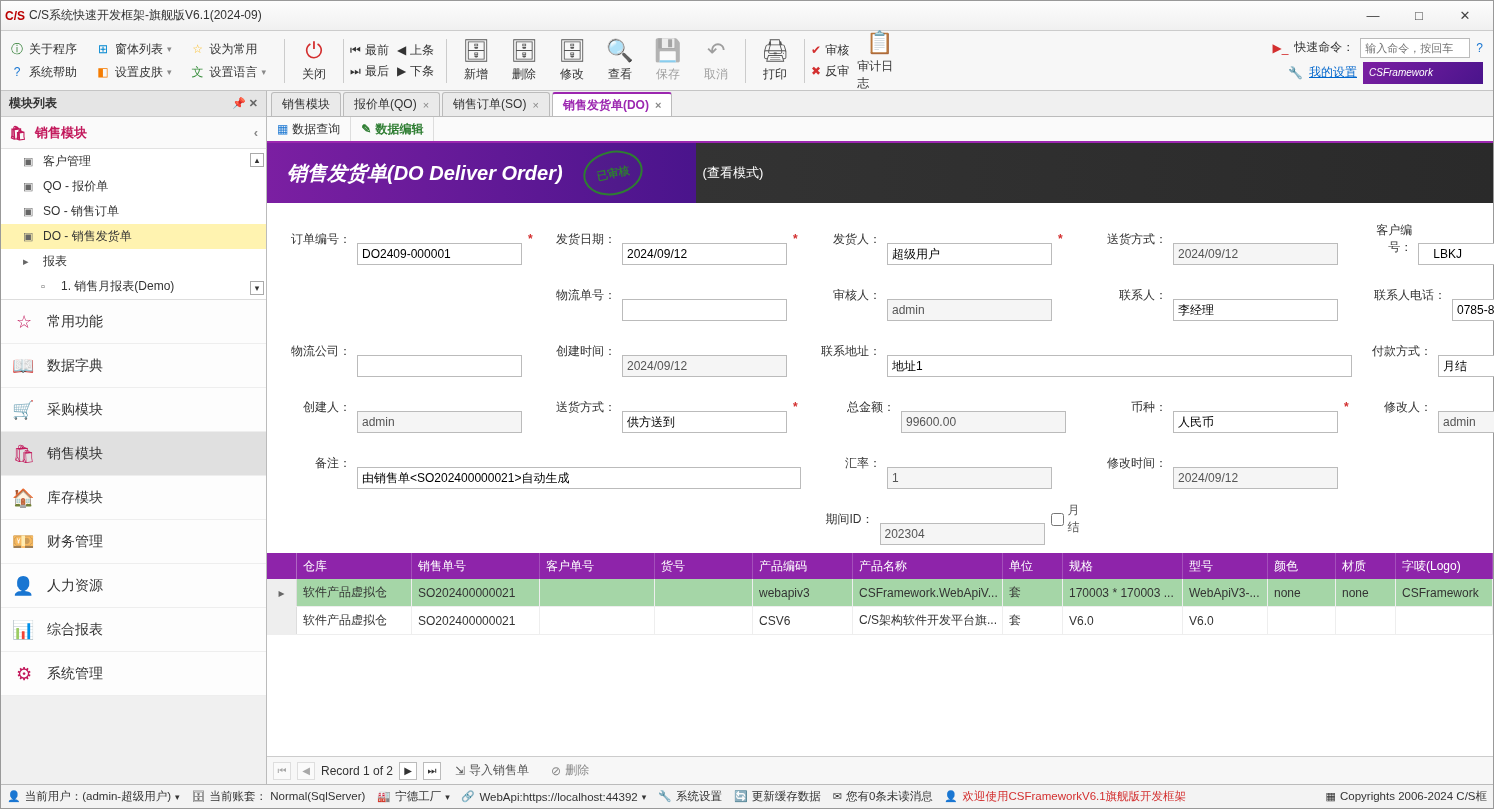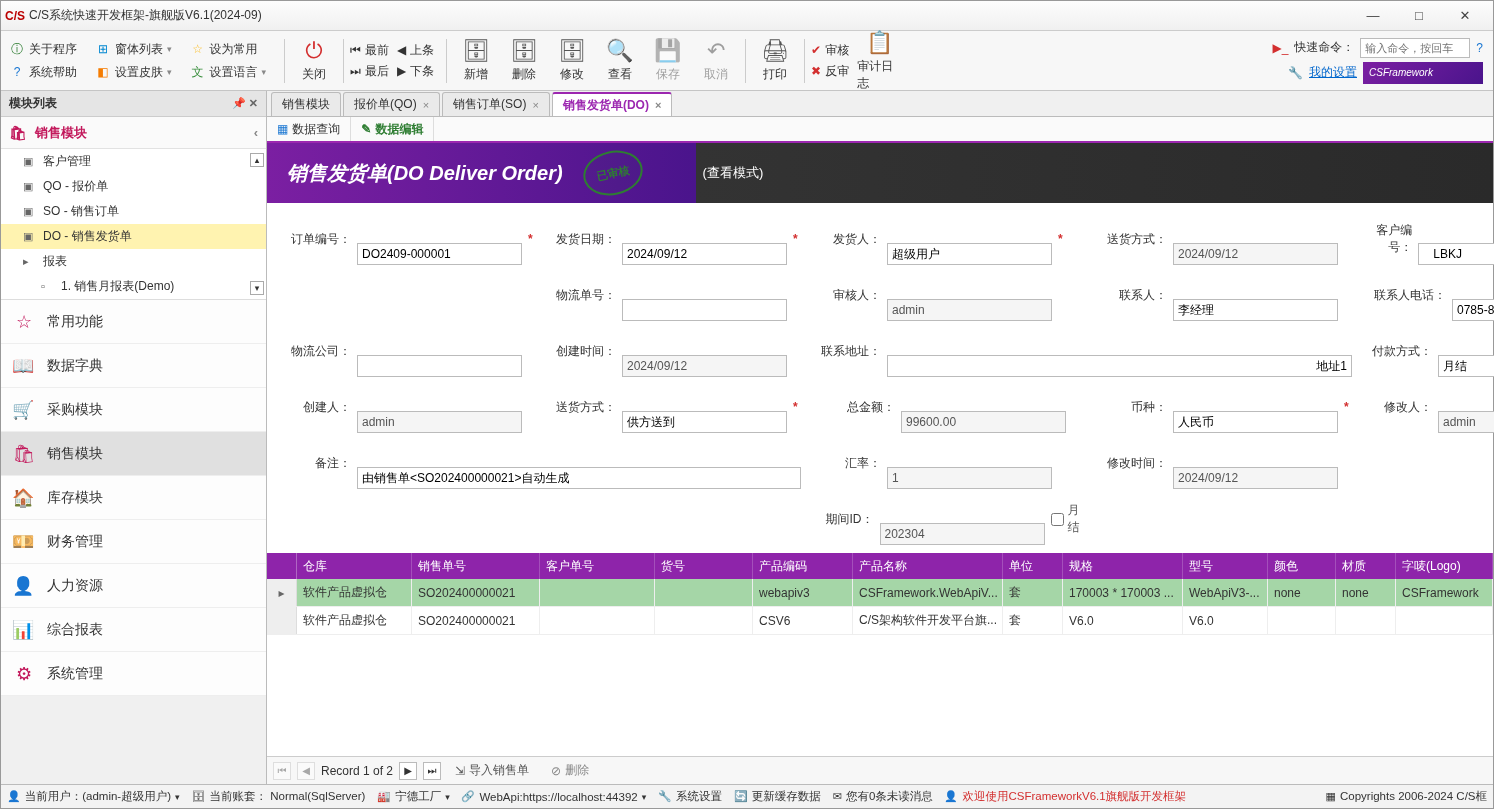--- a/index.html
+++ b/index.html
@@ -404,21 +404,21 @@
             <span class="flabel">物流公司：</span>
             <input class="finput dd" value="" style="">
           </div>
         <div class="frow">
             <span class="flabel">创建时间：</span>
             <input class="finput ro" value="2024/09/12" style="">
           </div>
 
         <div class="frow" style="grid-column:span 2">
             <span class="flabel">联系地址：</span>
-            <input class="finput wide" style="flex: 1 1 0%; text-align: right;" value="地址1">
+            <input class="finput wide" style="flex: 1 1 0%;" value="地址1">
           </div>
         <div class="frow">
             <span class="flabel">付款方式：</span>
             <input class="finput dd" value="月结" style="">
             <span class="req">*</span>
           </div>
         <div class="frow">
             <span class="flabel">创建人：</span>
             <input class="finput ro" value="admin" style="">
           </div>

